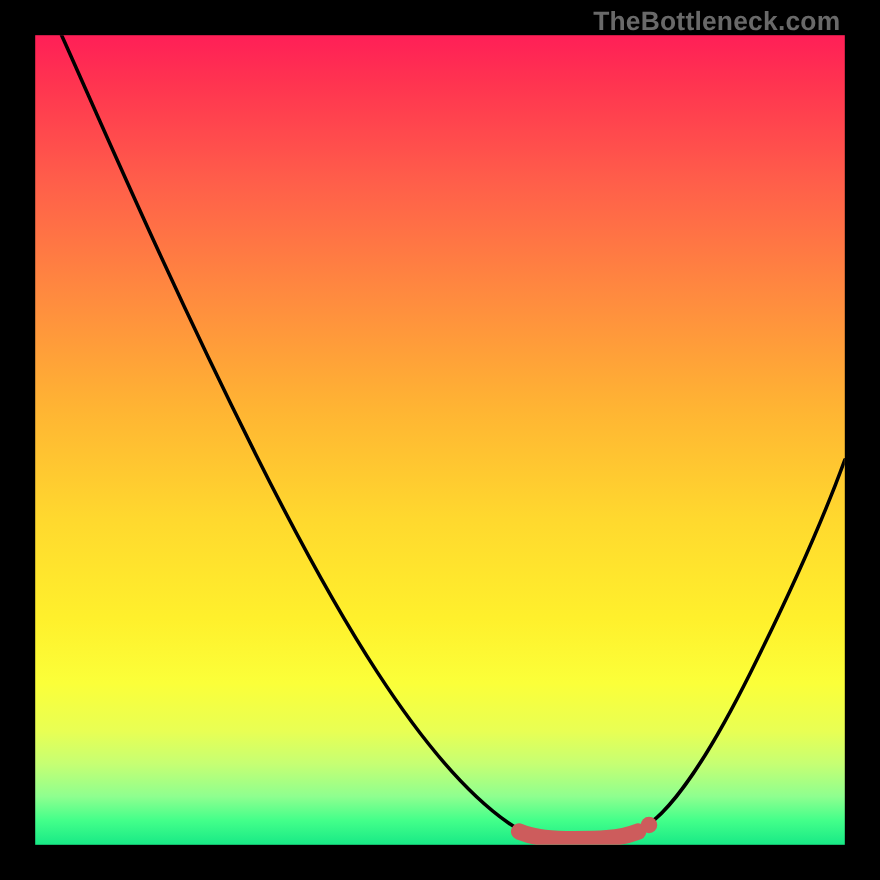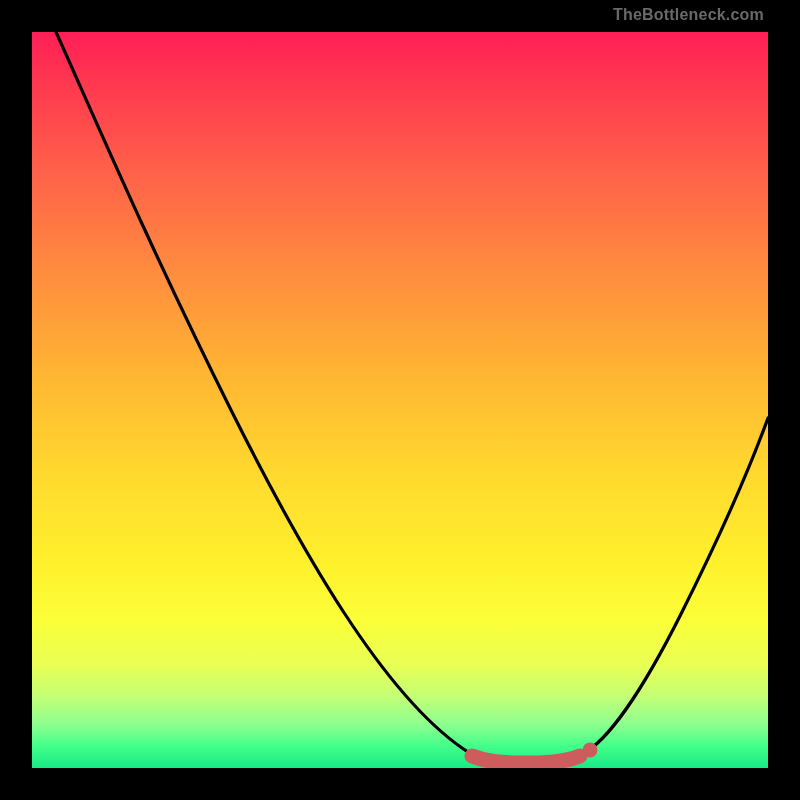--- a/index.html
+++ b/index.html
@@ -39,21 +39,21 @@
       #8fff8f 94%,
       #43ff8a 97%,
       #18e986 100%
     );
   }
   .watermark {
     position: absolute;
     top: 6px;
     right: 36px;
     font-family: Arial, Helvetica, sans-serif;
-    font-size: 16px;
+    font-size: 24px;
     font-weight: 600;
     color: #696969;
     letter-spacing: 0.2px;
   }
   svg.curve {
     position: absolute;
     left: 0;
     top: 0;
     width: 736px;
     height: 736px;

